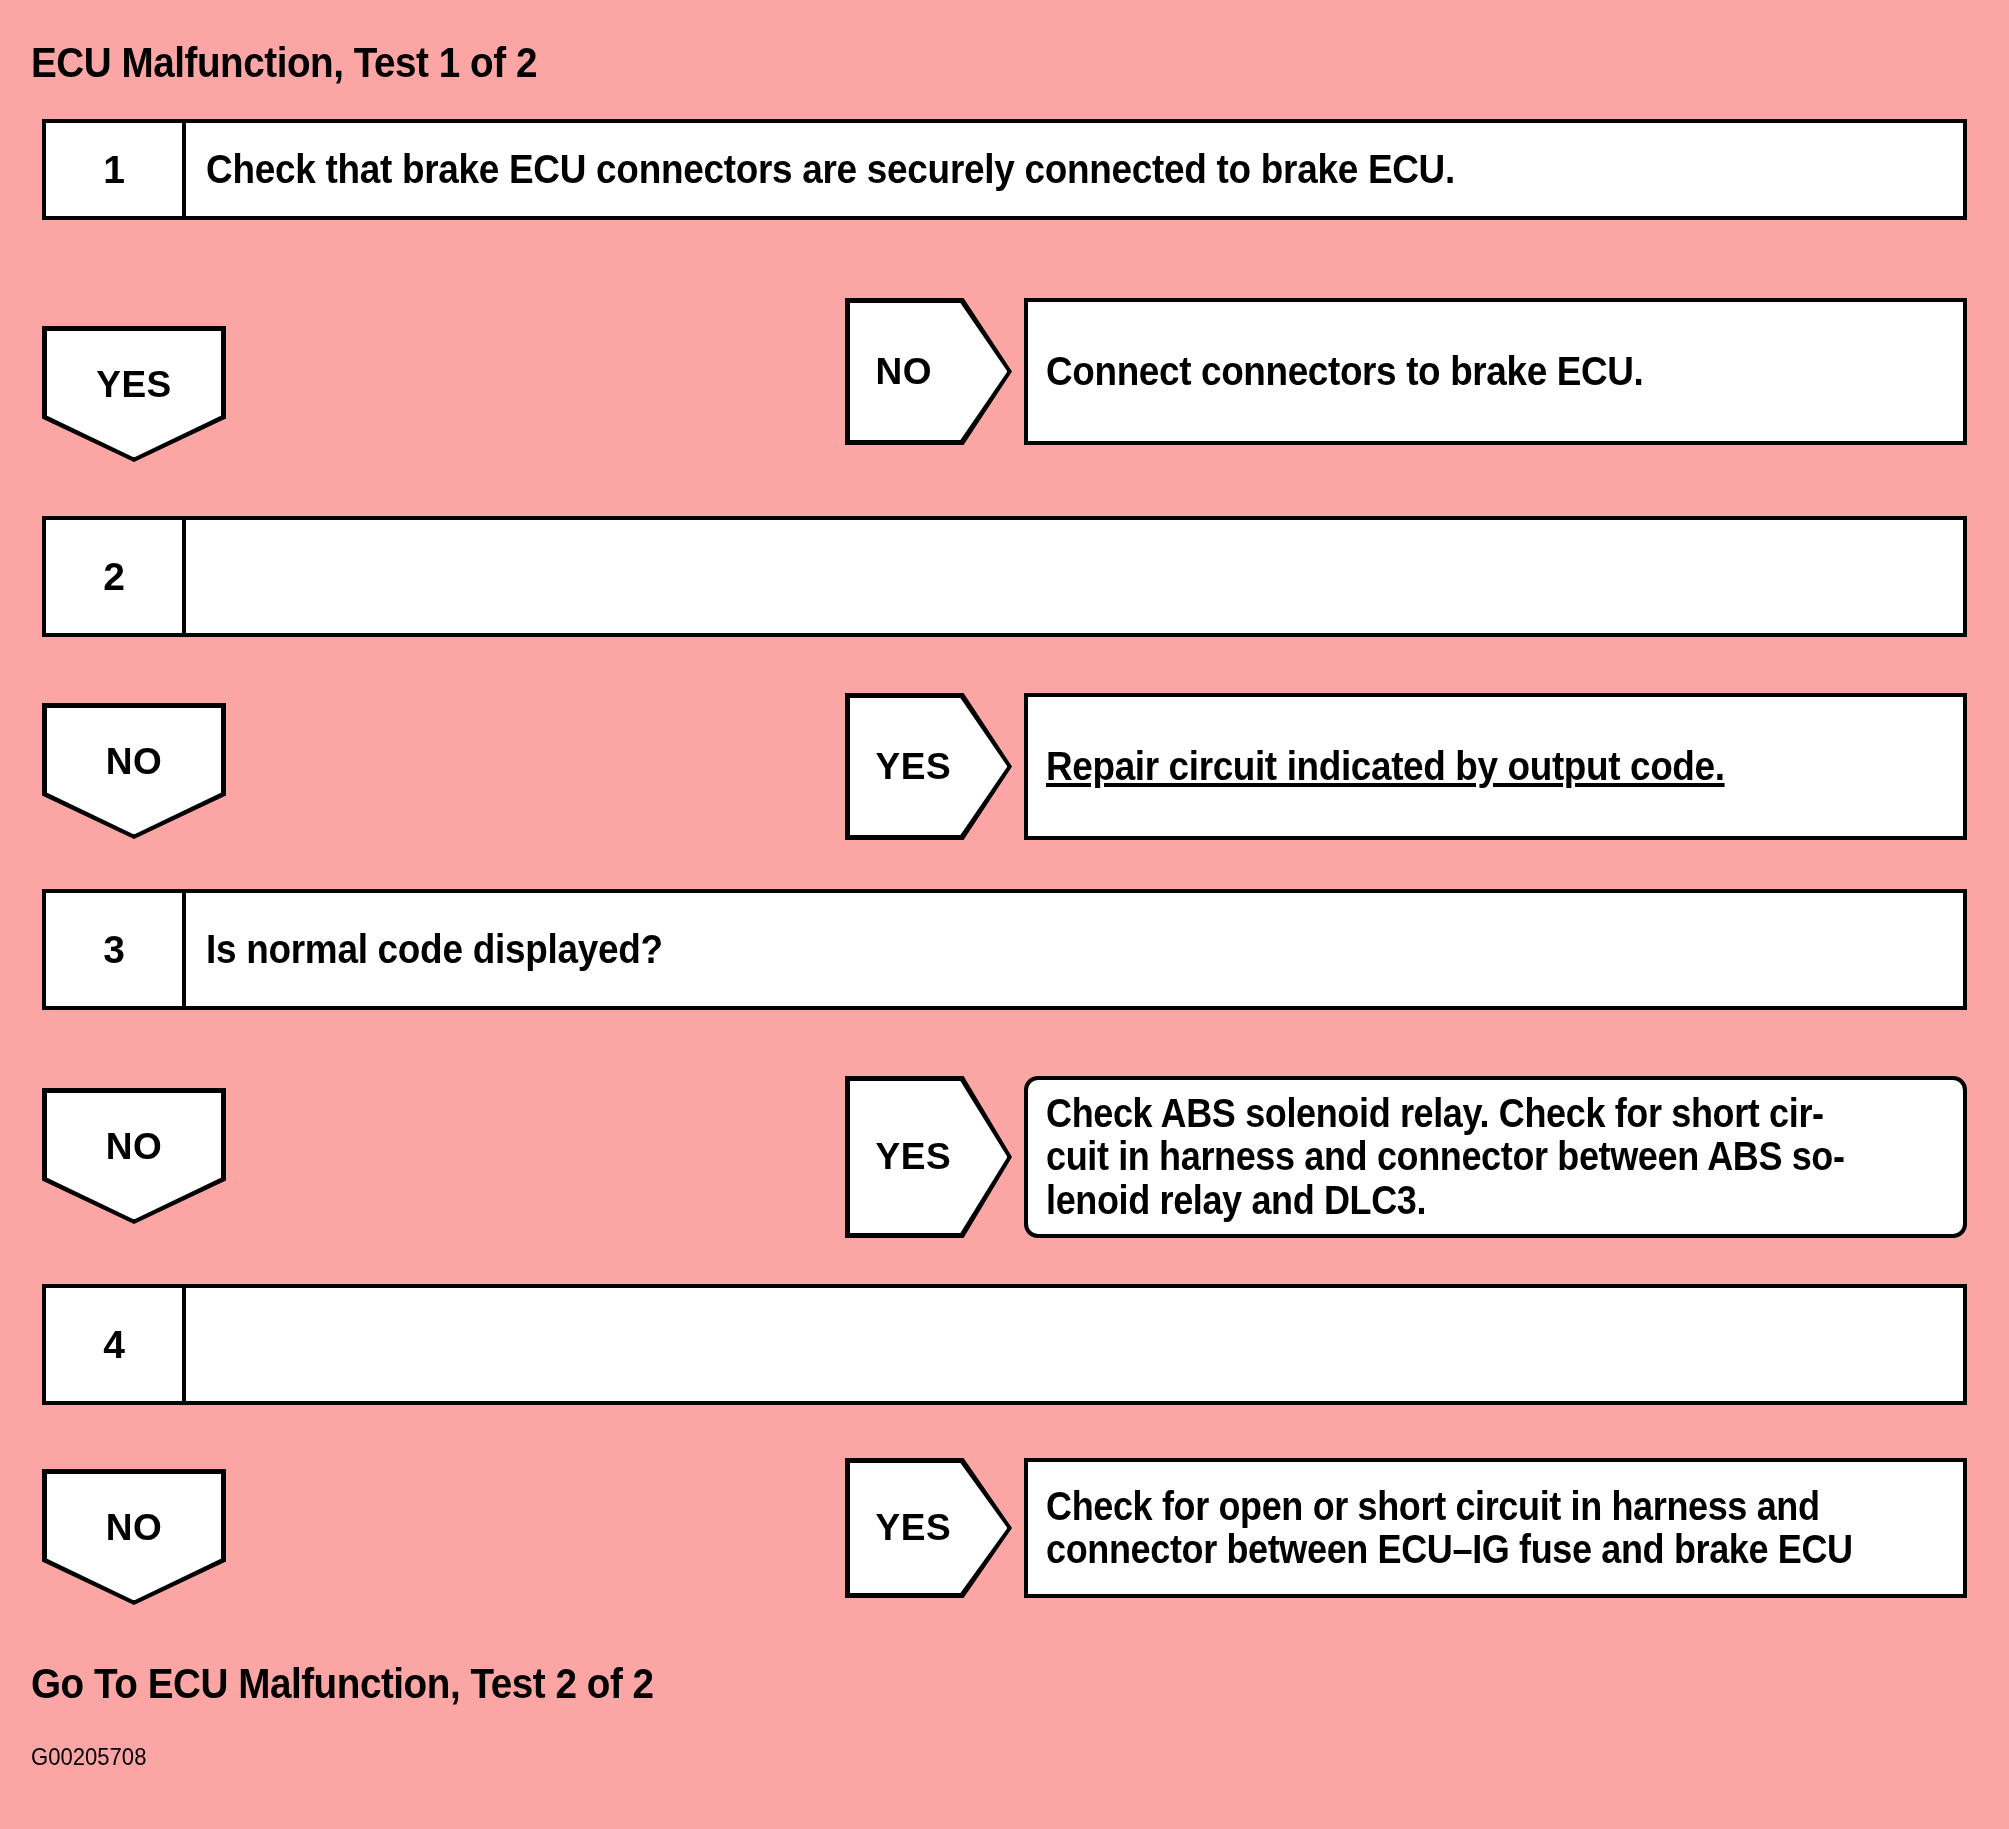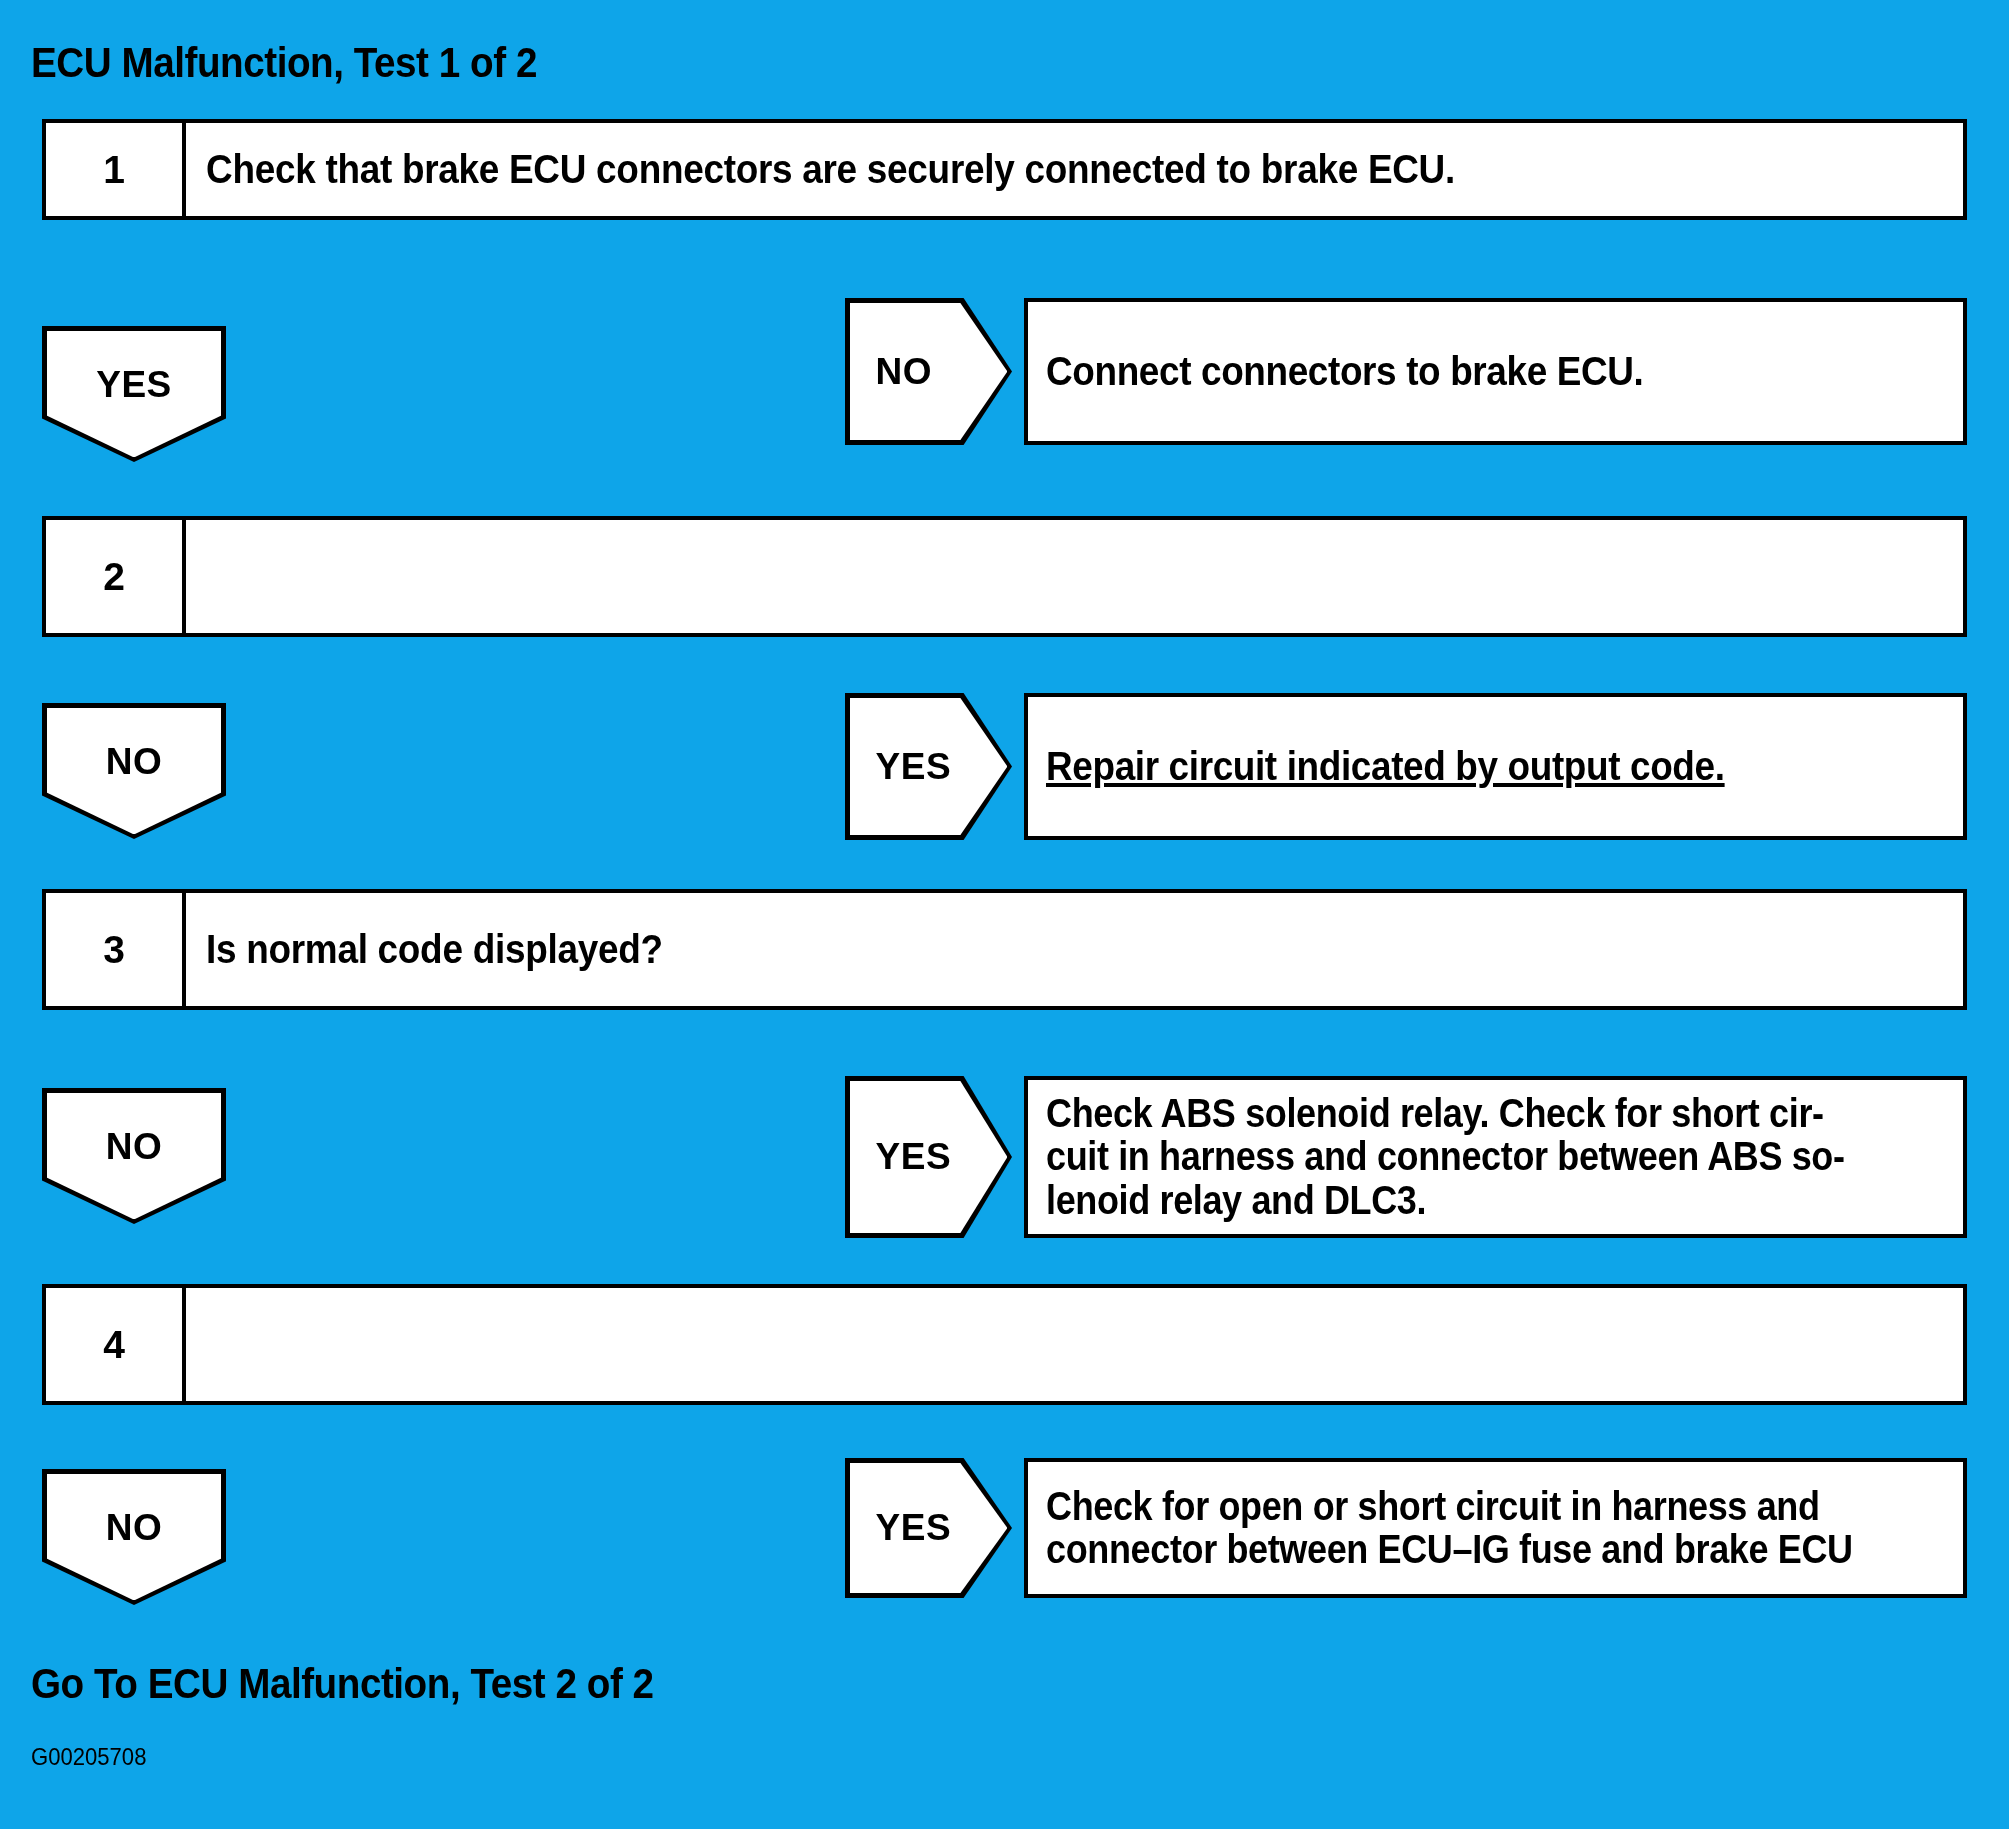--- a/index.html
+++ b/index.html
@@ -12,21 +12,21 @@
     height: 1829px;
     font-family: "Liberation Sans", sans-serif;
     color: #000000;
     overflow: hidden;
   }
 
   #page {
     position: relative;
     width: 2009px;
     height: 1829px;
-    background: #0ea5e9;
+    background: #fca5a5;
   }
 
   
   .title {
     position: absolute;
     font-weight: bold;
     font-size: 42px;
     letter-spacing: -0.5px;
     transform: scaleX(0.92);
     transform-origin: left center;
@@ -239,21 +239,21 @@
       <div class="lbl">NO</div>
     </div>
   </div>
 
   <div class="branch" id="branch-3" style="left:845px; top:1076px; height:162px; width:1122px;">
     <div class="right-arrow">
       <div class="inner">
         <div class="lbl">YES</div>
       </div>
     </div>
-    <div class="action-box tight" style="width:955px;">
+    <div class="action-box tight" style="width:955px;border-radius:14px;">
       <span class="line">Check ABS solenoid relay. Check for short cir-</span>
       <span class="line">cuit in harness and connector between ABS so-</span>
       <span class="line">lenoid relay and DLC3.</span>
     </div>
   </div>
 
   <div class="step-row" id="step-row-4" style="top:1284px; height:121px;">
     <div class="step-num">4</div>
   </div>
 

